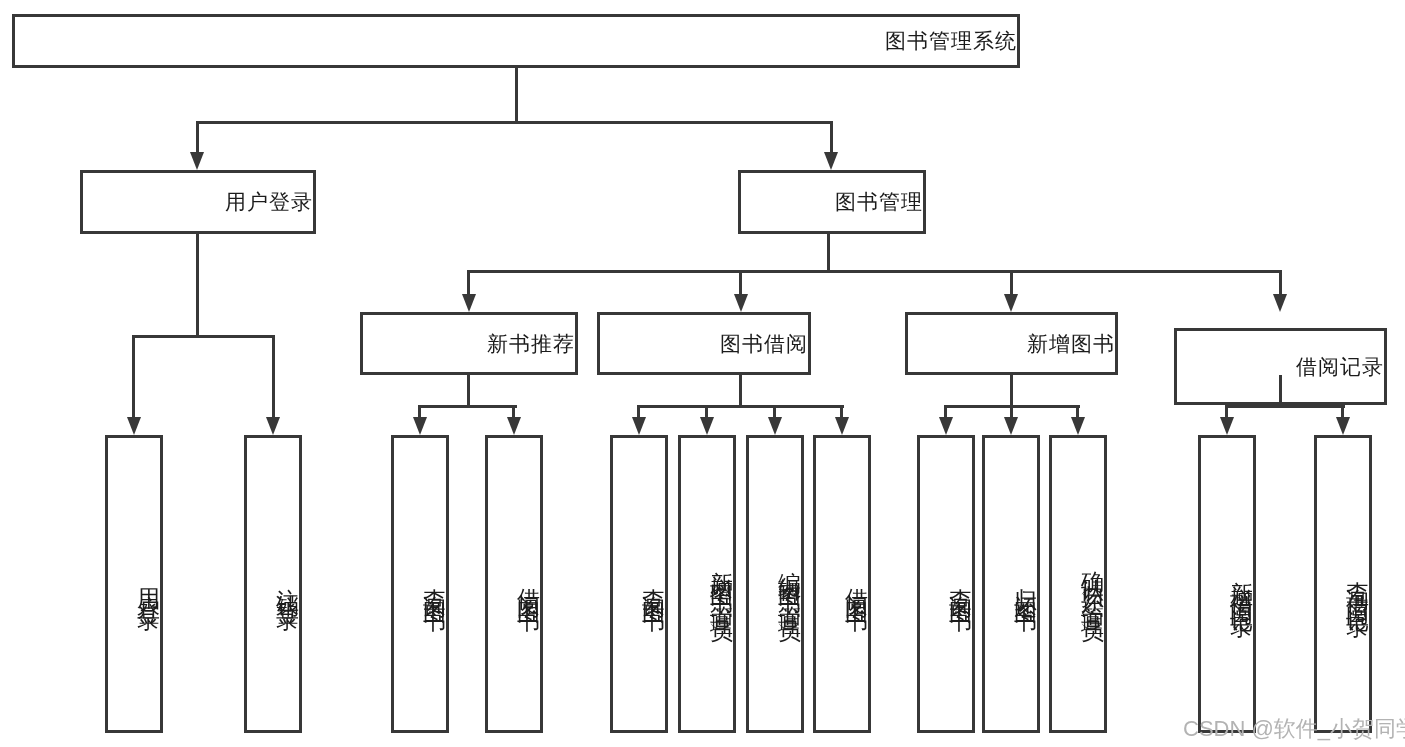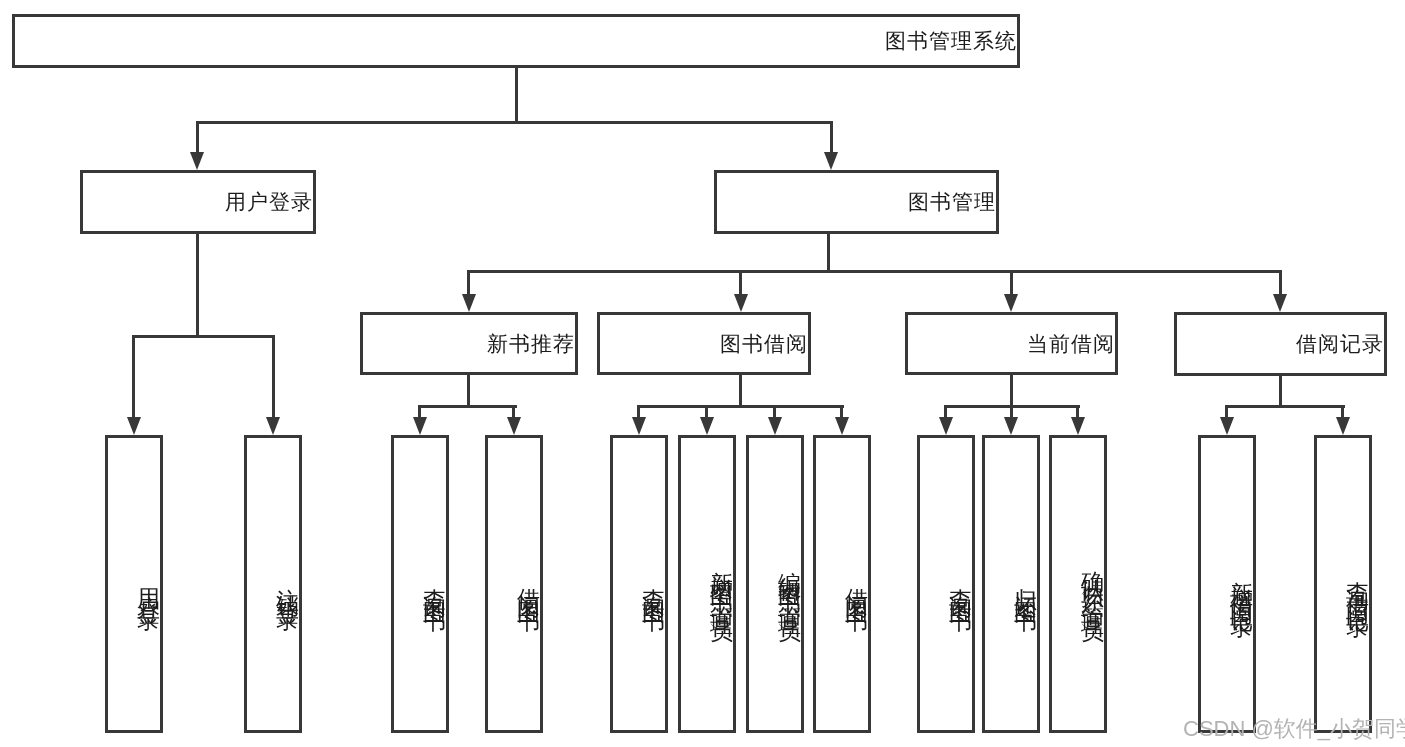--- a/index.html
+++ b/index.html
@@ -43,25 +43,25 @@
     left:1183px; top:714px;
     font-size:22px;
     color:#b3b3b3;
     white-space:nowrap;
     z-index:5;
   }
 
   
   .n-root   { left:12px;  top:14px;  width:1008px; height:54px; }
   .n-ul     { left:80px;  top:170px; width:236px;  height:64px; }
-  .n-bm     { left:714px; top:170px; width:285px;  height:64px;font-family:Liberation Mono, monospace; }
+  .n-bm     { left:738px; top:170px; width:188px;  height:64px;font-family:Liberation Mono, monospace; }
   .n-nb     { left:360px; top:312px; width:218px;  height:63px; }
   .n-bb     { left:597px; top:312px; width:214px;  height:63px; }
   .n-cb     { left:905px; top:312px; width:213px;  height:63px; }
-  .n-br     { left:1174px;top:312px; width:213px;  height:64px; }
+  .n-br     { left:1174px;top:328px; width:213px;  height:77px; }
   .leaf     { top:435px; height:298px; width:58px; }
   .n-ul1 { left:105px; }  .n-ul2 { left:244px; }
   .n-nb1 { left:391px; }  .n-nb2 { left:485px; }
   .n-bb1 { left:610px; }  .n-bb2 { left:678px; }  .n-bb3 { left:746px; }  .n-bb4 { left:813px; }
   .n-cb1 { left:917px; }  .n-cb2 { left:982px; }  .n-cb3 { left:1049px; }
   .n-br1 { left:1198px; } .n-br2 { left:1314px; }
 
   
   .e-root-stem { left:515px; top:68px;  width:3px; height:53px; }
   .e-l1-bar    { left:196px; top:121px; width:637px; height:3px; }
@@ -163,21 +163,21 @@
   <div class="arrow a-cb"></div>
   <div class="arrow a-br"></div>
 
   <div class="box hbox n-nb">
     <span>新书推荐</span>
   </div>
   <div class="box hbox n-bb">
     <span>图书借阅</span>
   </div>
   <div class="box hbox n-cb">
-    <span>当前借阅</span>
+    <span>新增图书</span>
   </div>
   <div class="box hbox n-br">
     <span>借阅记录</span>
   </div>
 
   <div class="line e-nb-stem"></div>
   <div class="line e-nb-bar"></div>
   <div class="line e-nb-d1"></div>
   <div class="line e-nb-d2"></div>
   <div class="arrow a-nb1"></div>

